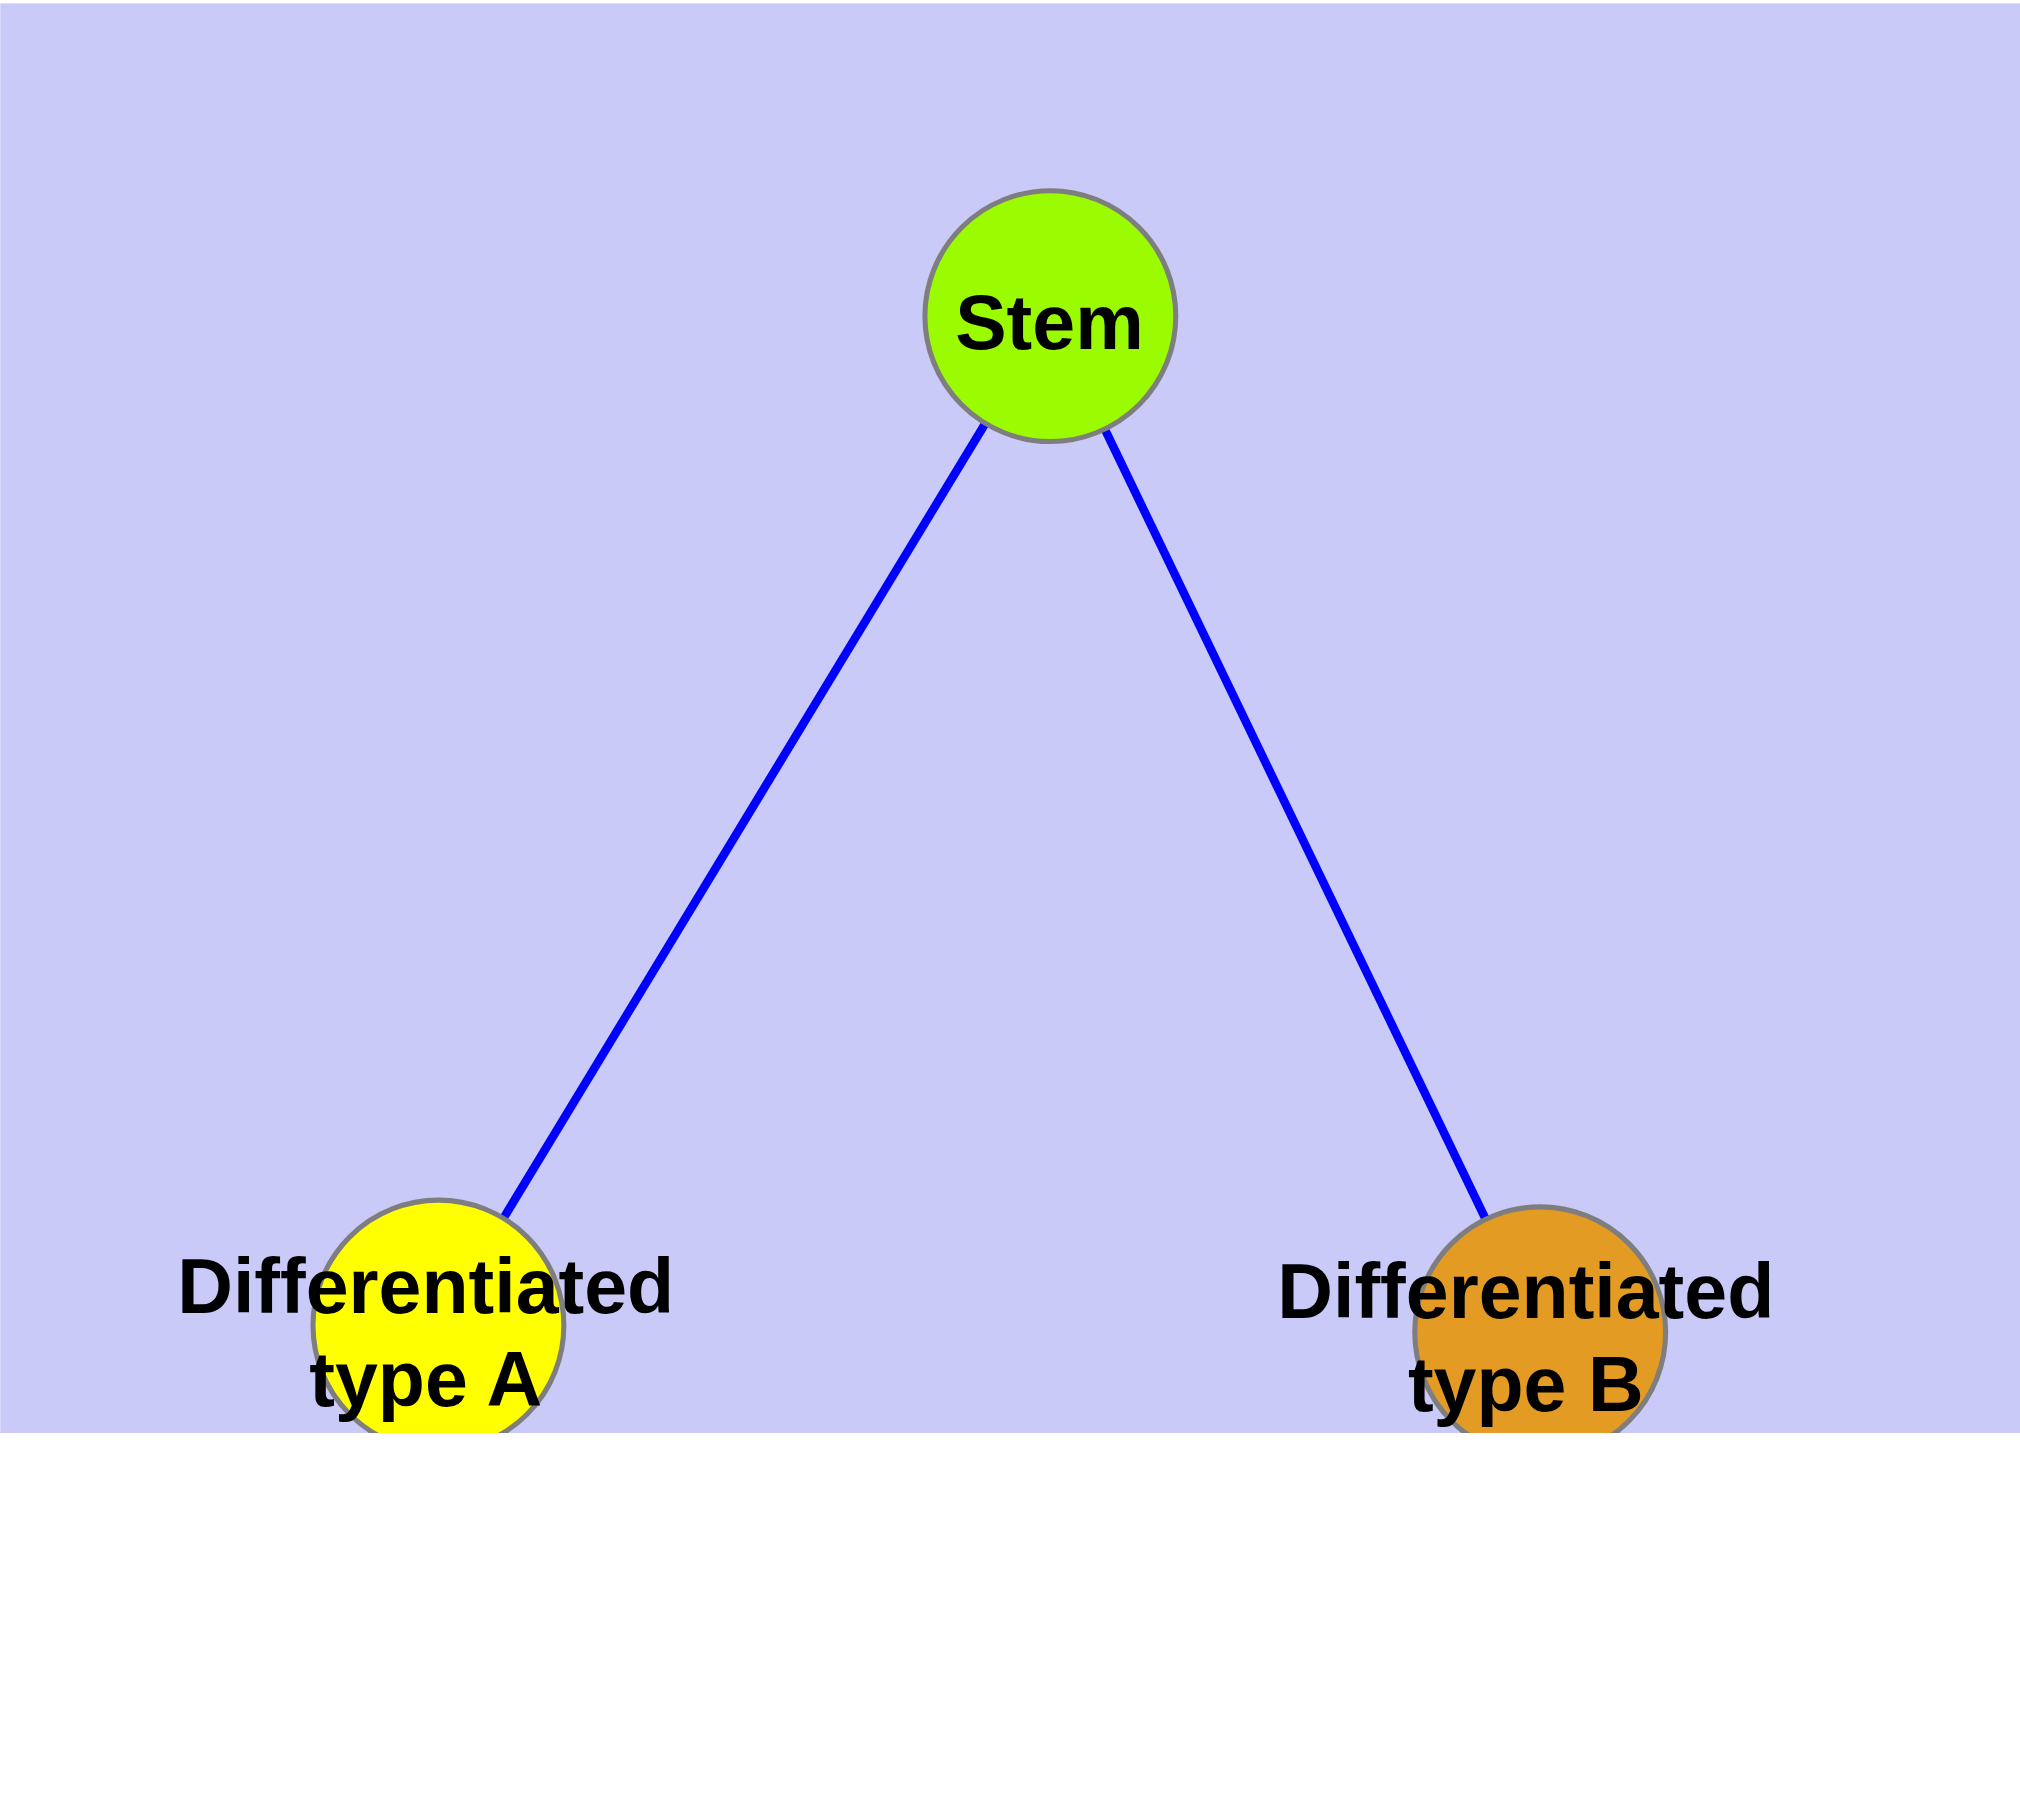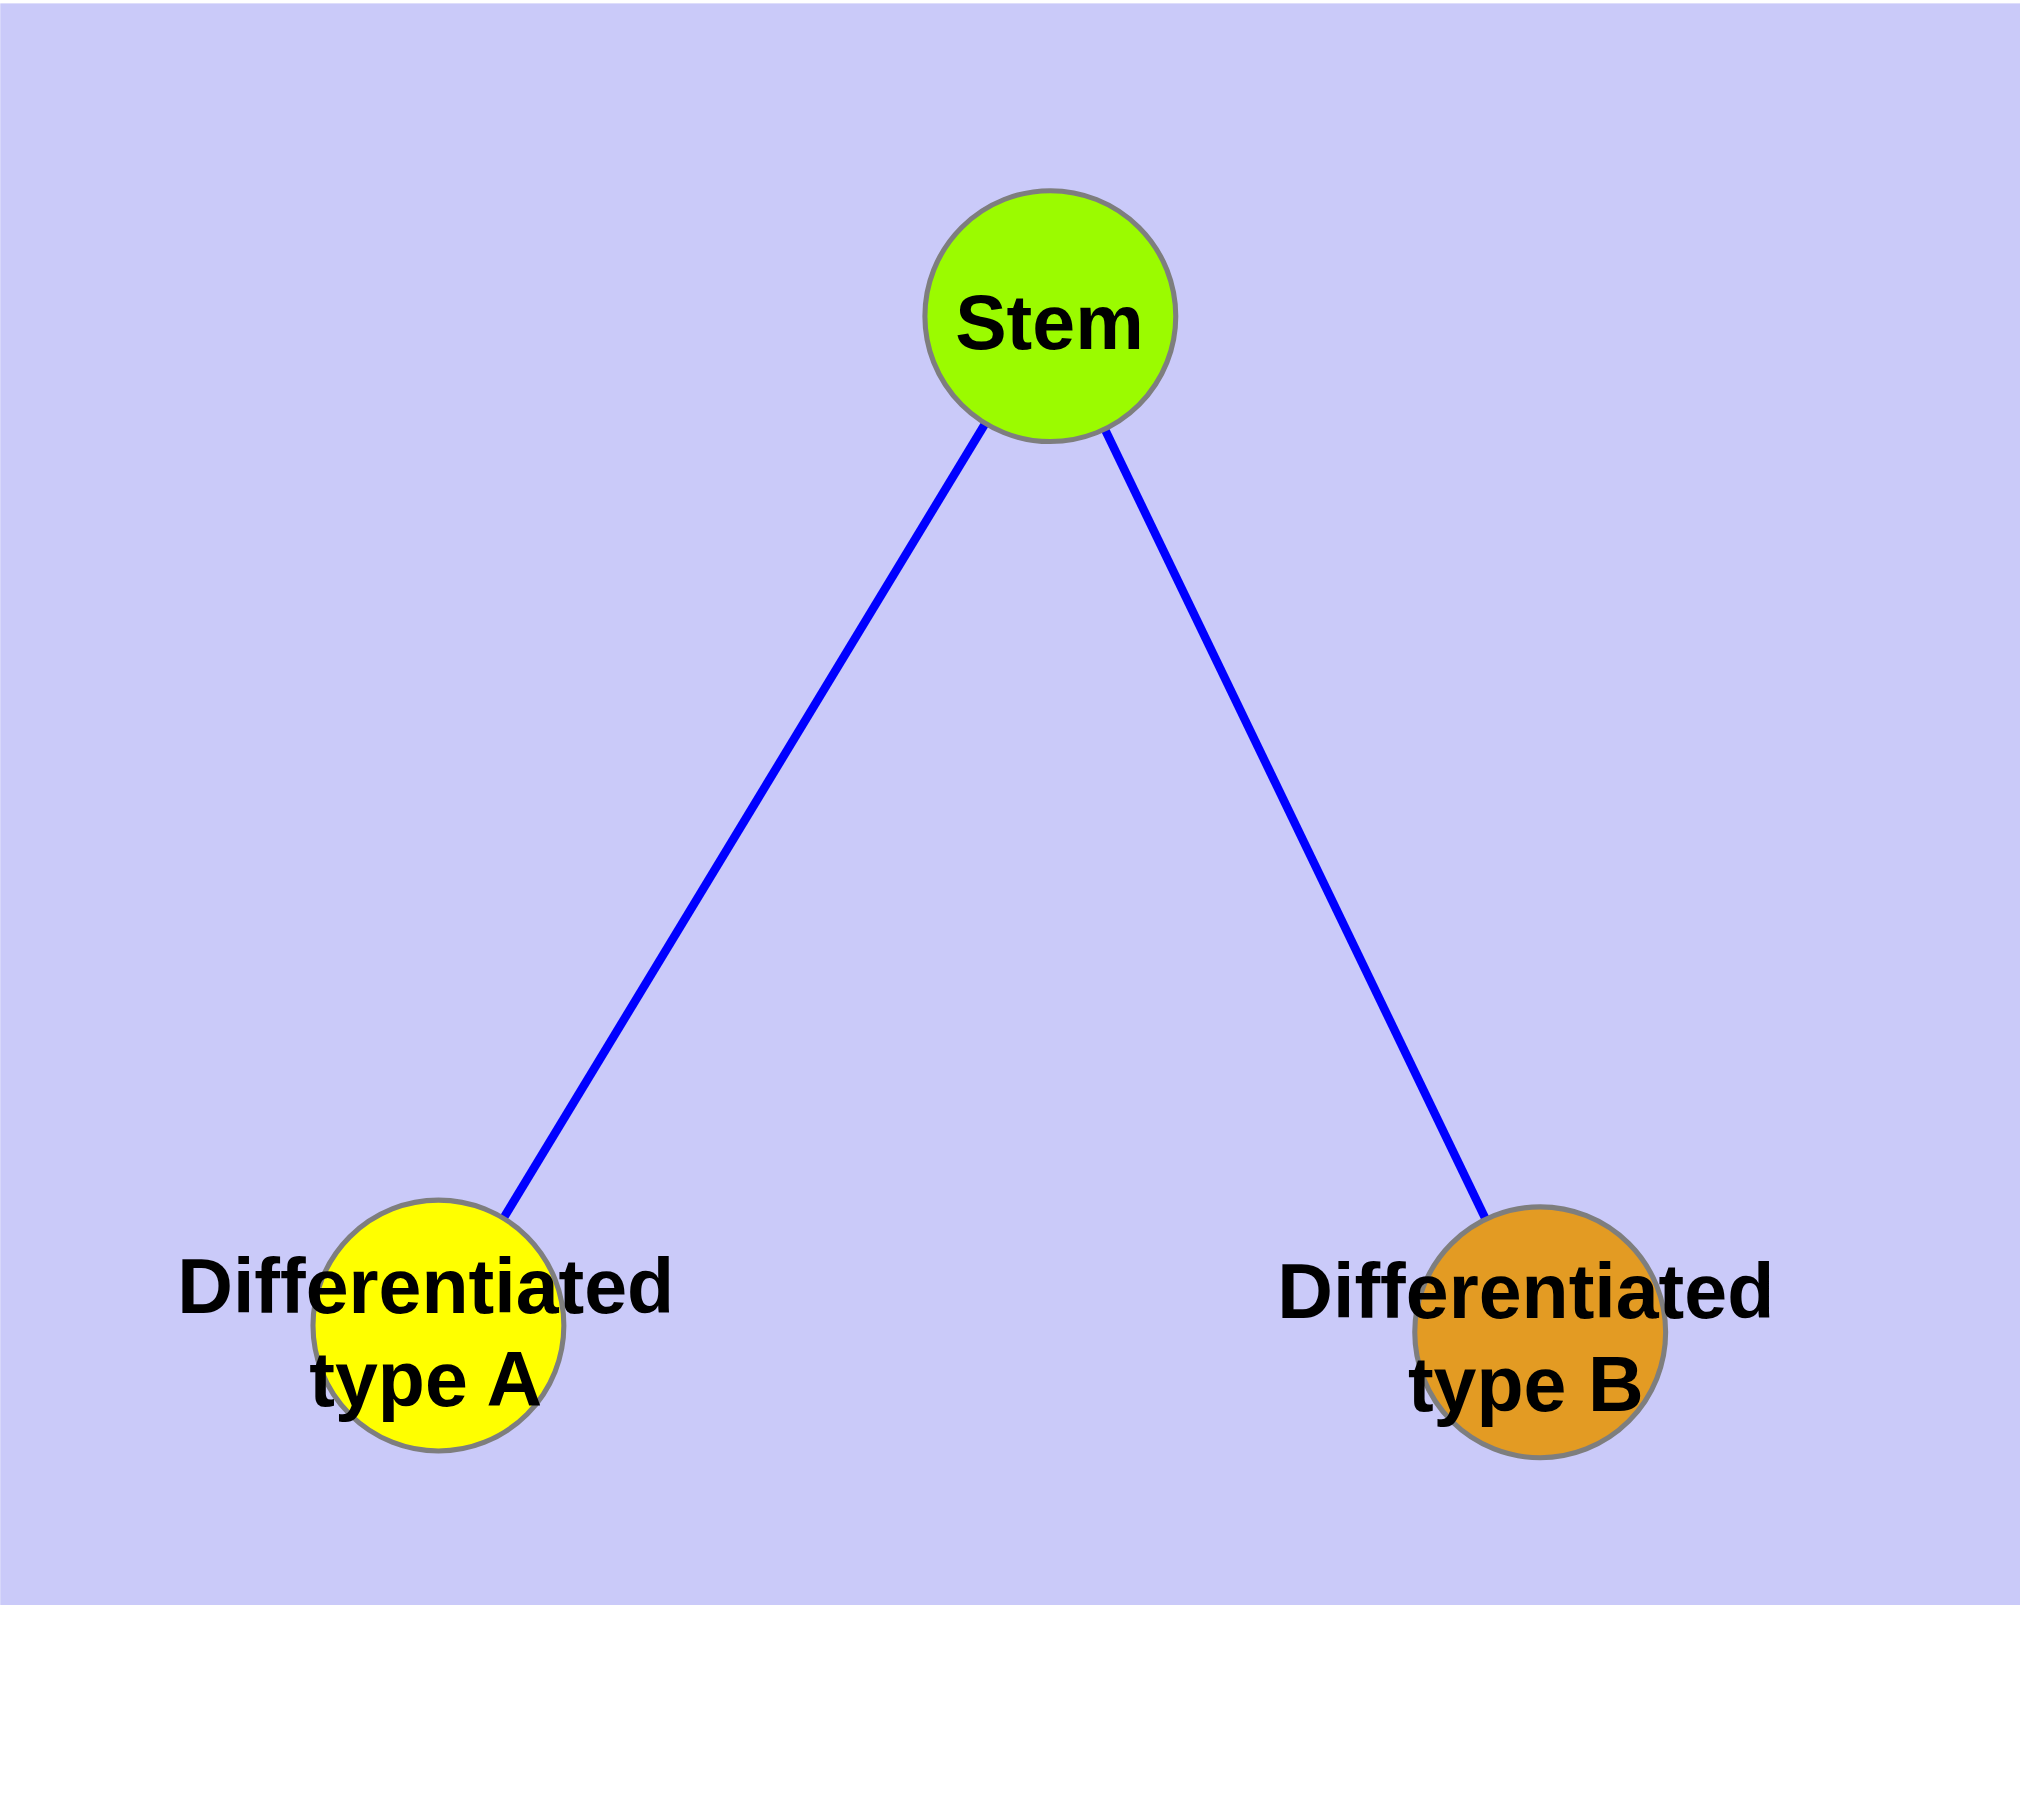--- a/index.html
+++ b/index.html
@@ -3,21 +3,21 @@
 <meta charset="utf-8">
 <style>
   html, body {
     margin: 0;
     padding: 0;
     background: #ffffff;
   }
   .stage {
     position: relative;
     width: 2021px;
-    height: 1605px;
+    height: 1433px;
     overflow: hidden;
     background: #ffffff;
     text-align: center;
   }
   svg {
     display: block;
     width: 2021px;
     height: 1812px;
   }
   .node-label {

